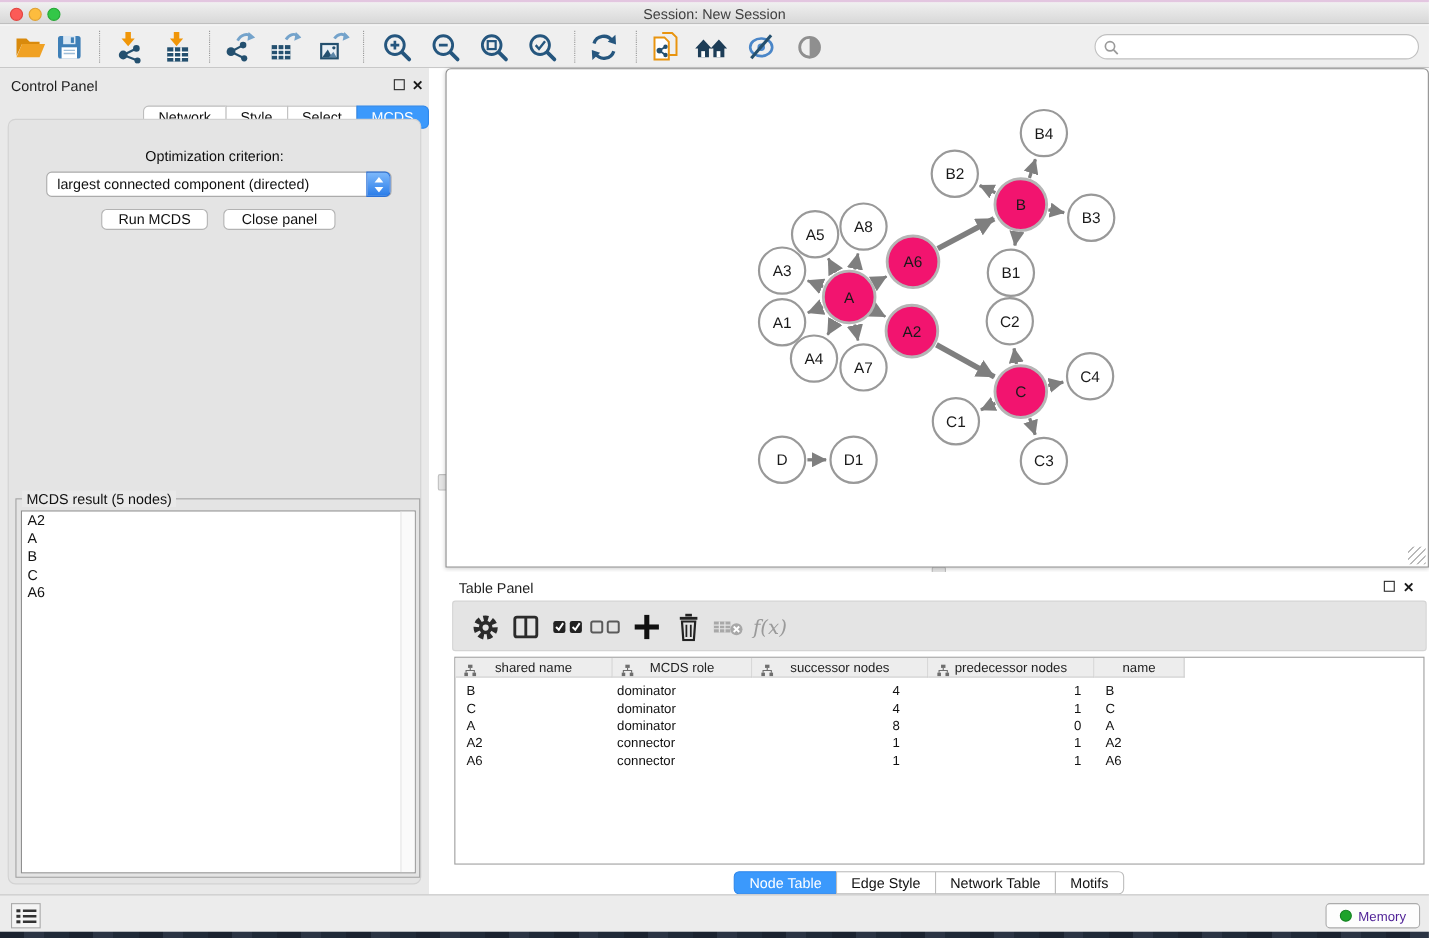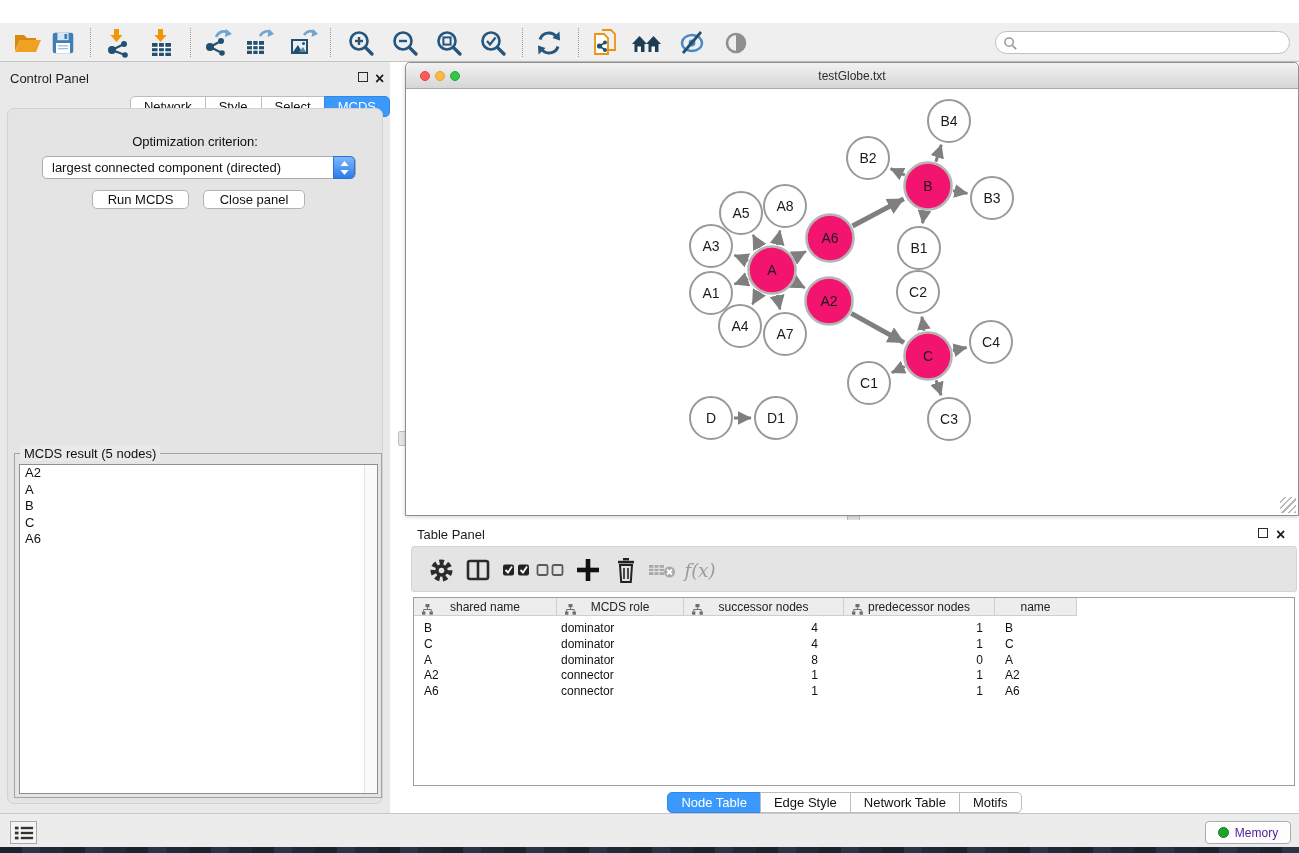--- a/index.html
+++ b/index.html
@@ -95,20 +95,26 @@
   .memdot { width:11px; height:11px; border-radius:50%; background:#1ea32b; border:1px solid #138020; }
 
   .desktop-strip { position:absolute; left:0; top:847px; width:1299px; height:6px;
       background:repeating-linear-gradient(90deg,#1b2330 0 22px,#2b3444 22px 40px,#202a38 40px 63px); }
 </style>
 </head>
 <body>
 
 <div id="app">
 
+  <div class="titlebar">
+    <span class="tl red"></span>
+    <span class="tl yellow"></span>
+    <span class="tl green"></span>
+    <div class="title">Session: New Session</div>
+  </div>
 
   <div class="toolbar">
     <div class="tbico" style="left:10px">
       <svg width="30" height="30" viewBox="0 0 30 30">
           <path d="M3,7 L12,7 L15,10 L24,10 L24,12 L8,12 L3,23 Z" fill="#d98a0c"></path>
           <path d="M8,12 L29,12 L24,24 L3,24 Z" fill="#f0a123"></path>
         </svg>
     </div>
     <div class="tbico" style="left:46px">
       <svg width="28" height="28" viewBox="0 0 30 30">
@@ -292,26 +298,20 @@
         <div class="scrolltrack"></div>
       </div>
     </div>
   </div>
 
   <div class="workspace">
     <div class="vsplit-handle"></div>
     <div class="hsplit-handle"></div>
 
     <div class="netwin">
-      <div class="netwin-titlebar">
-        <span class="tl2 red"></span>
-        <span class="tl2 yellow"></span>
-        <span class="tl2 green"></span>
-        <div class="title">testGlobe.txt</div>
-      </div>
       <svg id="graph" width="891" height="425">
         <defs>
           <marker id="arr-thin" viewBox="0 0 10 10" refX="9.5" refY="5" markerWidth="6" markerHeight="6" orient="auto">
               <path d="M0,0 L10,5 L0,10 Z" fill="#7f7f7f"></path>
             </marker>
           <marker id="arr-med" viewBox="0 0 10 10" refX="9.5" refY="5" markerWidth="4.6" markerHeight="4.6" orient="auto">
               <path d="M0,0 L10,5 L0,10 Z" fill="#7f7f7f"></path>
             </marker>
           <marker id="arr-thick" viewBox="0 0 10 10" refX="9.5" refY="5" markerWidth="3.4" markerHeight="3.4" orient="auto">
               <path d="M0,0 L10,5 L0,10 Z" fill="#7f7f7f"></path>

